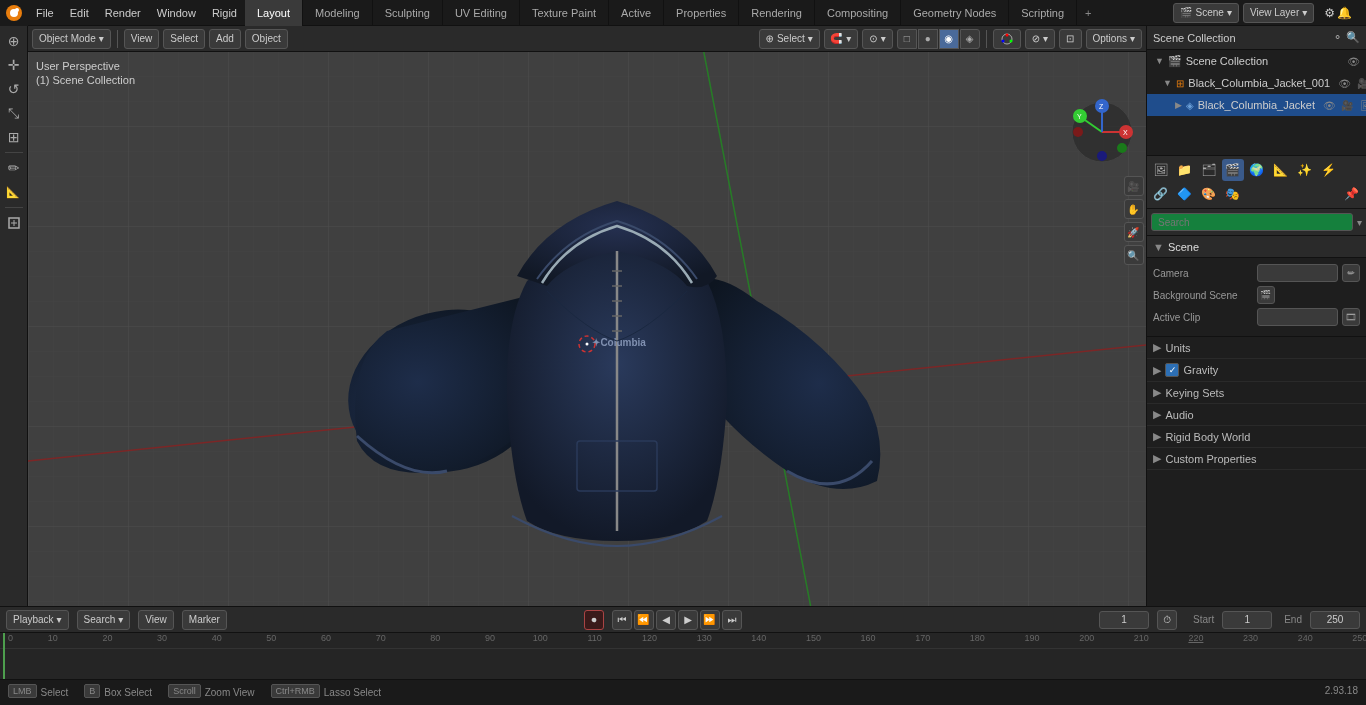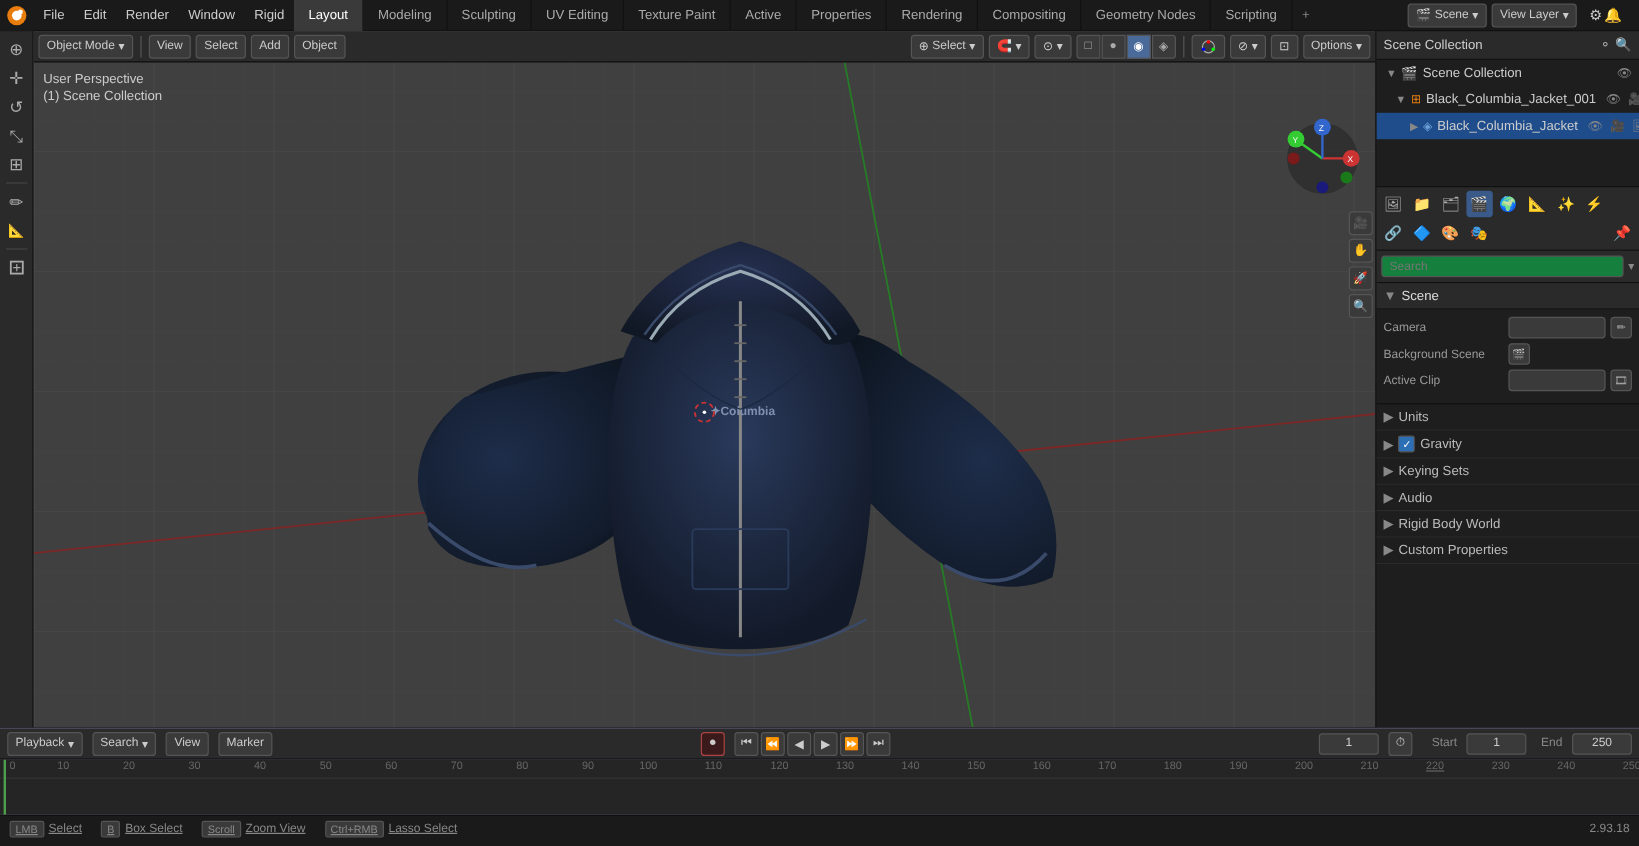--- a/index.html
+++ b/index.html
@@ -93,21 +93,21 @@
     .tl-btn { height: 20px; padding: 0 6px; background: #3a3a3a; border: 1px solid #555; border-radius: 3px; color: #ccc; font-size: 10px; display: flex; align-items: center; gap: 3px; cursor: pointer; }
     .play-controls { display: flex; gap: 2px; align-items: center; }
     .play-btn { width: 20px; height: 20px; background: #3a3a3a; border: 1px solid #555; border-radius: 3px; display: flex; align-items: center; justify-content: center; cursor: pointer; font-size: 10px; color: #ccc; }
     .frame-input { width: 50px; height: 18px; background: #3a3a3a; border: 1px solid #555; border-radius: 3px; color: #ccc; text-align: center; font-size: 10px; outline: none; }
     .tl-numbers { display: flex; position: absolute; top: 0; left: 0; right: 0; height: 16px; border-bottom: 1px solid #333; }
     .tl-num { font-size: 9px; color: #666; position: absolute; }
     .tl-cursor { position: absolute; top: 0; bottom: 0; width: 2px; background: #4d9e4d; left: 8px; z-index: 2; }
 
     
     #status-bar { height: 22px; background: #1a1a1a; display: flex; align-items: center; padding: 0 8px; gap: 16px; font-size: 10px; color: #888; border-top: 1px solid #111; }
-    .status-item { display: flex; align-items: center; gap: 4px; text-decoration: underline; }
+    .status-item { display: flex; align-items: flex-end; gap: 4px; }
     .status-key { background: #3a3a3a; border: 1px solid #555; border-radius: 2px; padding: 1px 4px; font-size: 9px; }
 
     
     ::-webkit-scrollbar { width: 6px; height: 6px; }
     ::-webkit-scrollbar-track { background: #1e1e1e; }
     ::-webkit-scrollbar-thumb { background: #444; border-radius: 3px; }
 
     
     #nav-gizmo-svg { position: absolute; top: 70px; right: 8px; }
 

